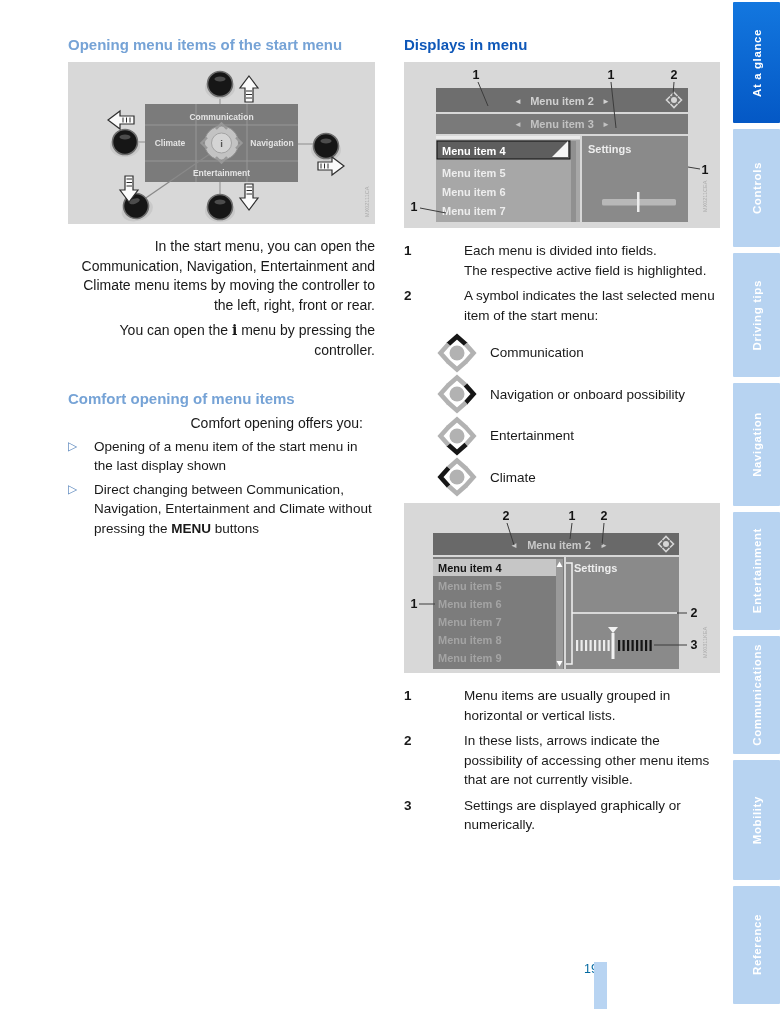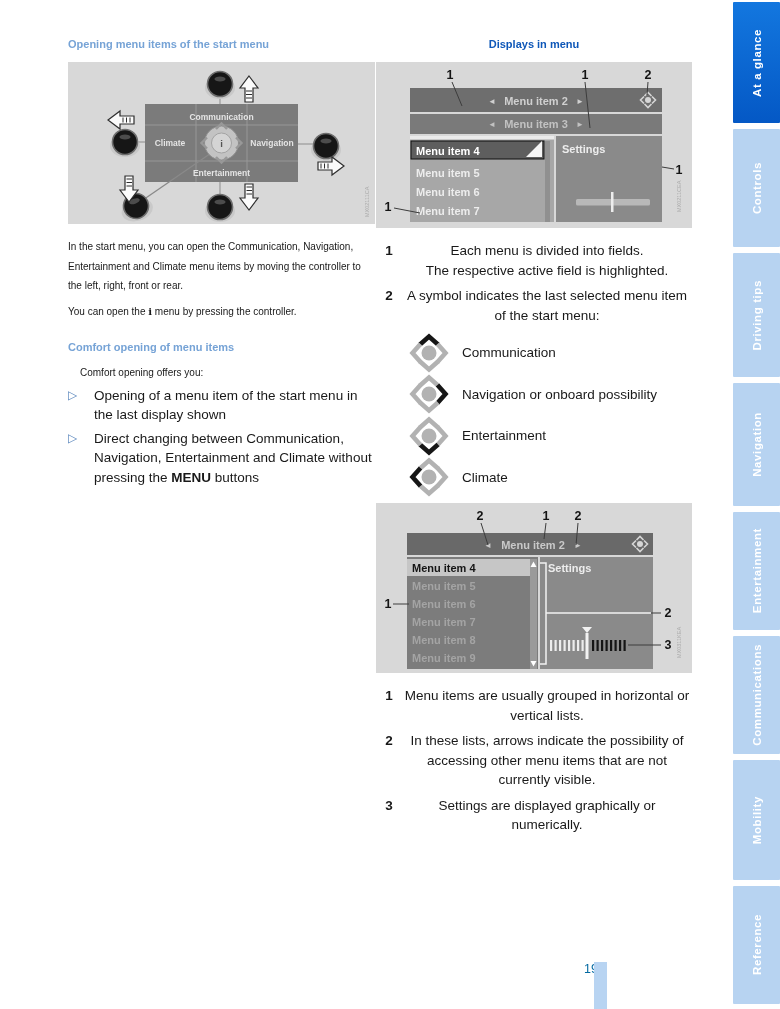--- a/index.html
+++ b/index.html
@@ -1,33 +1,33 @@
 <!DOCTYPE html>
 <html><head>
 <meta charset="utf-8">
 <style>
   html,body{margin:0;padding:0;}
   body{width:780px;height:1009px;position:relative;background:#ffffff;overflow:hidden;
        font-family:"Liberation Sans","DejaVu Sans",sans-serif;color:#191919;}
   .col{position:absolute;top:30px;}
   .col-left{left:68px;width:307px;}
-  .col-right{left:376px;width:316px;text-align:center;}
-  h2{font-size:11px;line-height:17px;margin:6px 0 0;font-weight:bold;}
+  .col-right{left:404px;width:316px;}
+  h2{font-size:15px;line-height:17px;margin:6px 0 0;font-weight:bold;}
   h2.h-light{color:#76a3d6;}
   h2.h-strong{color:#0e57b8;}
-  h2.sub{margin-top:18px;}
-  p{font-size:10px;line-height:19.5px;margin:0 0 5px;}
+  h2.sub{margin-top:30px;}
+  p{font-size:14px;line-height:19.5px;margin:0 0 5px;text-align:right;}
   .figure{background:#d8d8d8;margin:9px 0 13px;position:relative;line-height:0;}
   .isym{font-weight:bold;font-family:"DejaVu Serif",serif;}
   .bullet{display:flex;font-size:13.5px;line-height:19.5px;margin:0 0 4px;}
   .bullet .tri{width:26px;color:#5b87bd;font-size:12px;flex:0 0 26px;}
   .bullet .btxt{flex:1;}
   .note{display:flex;font-size:13.5px;line-height:19.5px;margin:0 0 6px;}
   .note .n{flex:0 0 26px;font-weight:bold;}
-  .note .t{flex:1;white-space:pre-line;}
+  .note .t{flex:1;white-space:pre-line;margin-left:34px;}
   .symlist{margin:7px 0 0;}
   .symrow{display:flex;align-items:center;height:41.5px;font-size:13.5px;}
   .symrow svg{flex:0 0 40px;margin:0 13px 0 7px;}
   .csym polyline{fill:none;stroke:#b2b2b2;stroke-width:4.6;}
   .csym polyline.on{stroke:#161616;}
   .csym circle{fill:#b2b2b2;}
   .csym.press circle{fill:#0d0d0d;}
   .sidebar{position:absolute;left:733px;top:0;width:47px;height:1009px;
            display:flex;flex-direction:column;gap:6px;padding-top:2px;box-sizing:border-box;}
   .tab{border-radius:1px;display:flex;align-items:center;justify-content:center;background:#b7d3f1;}

